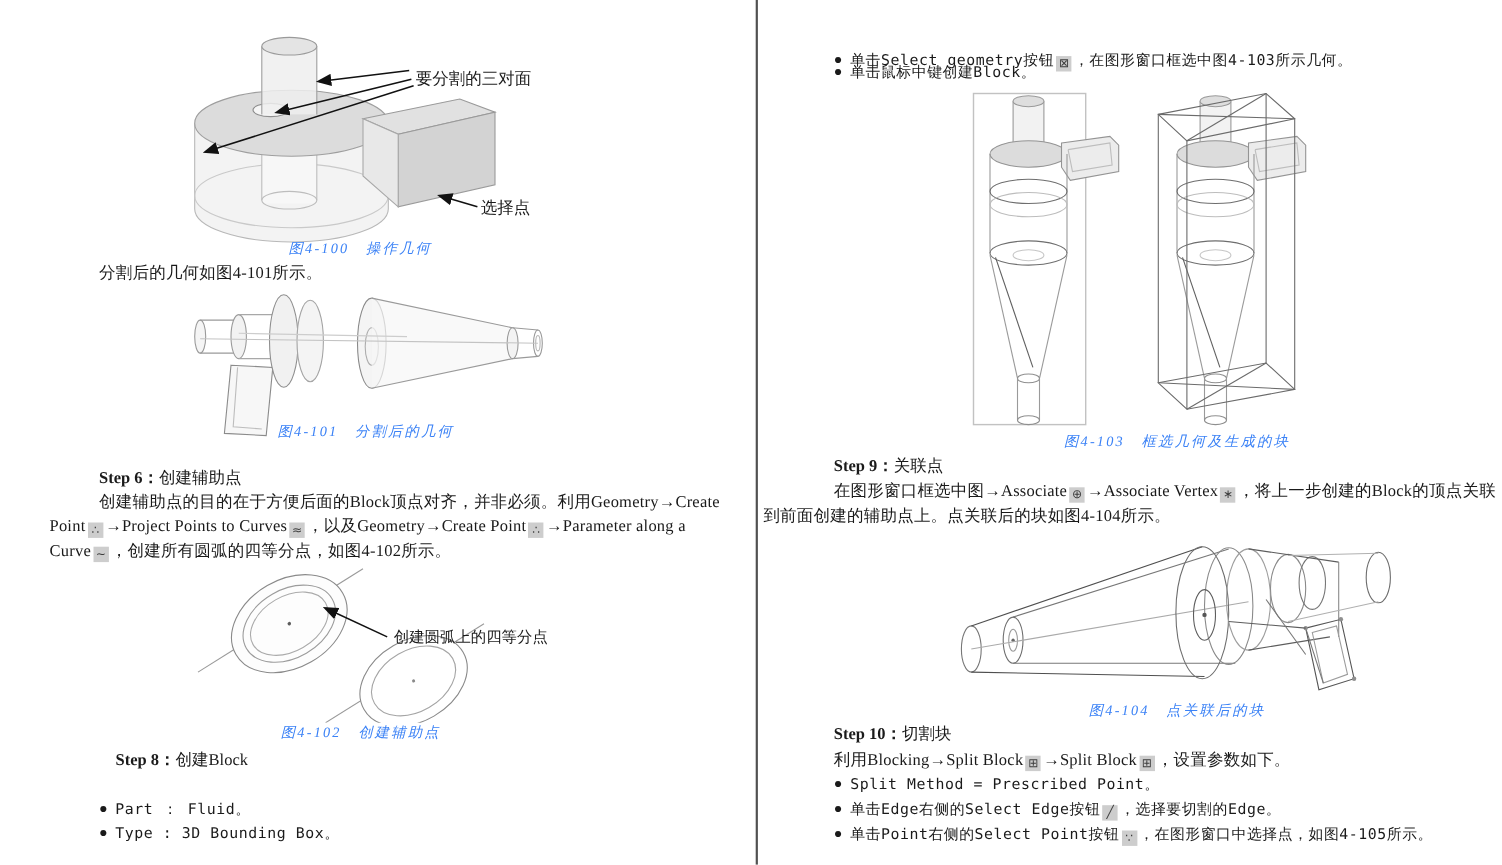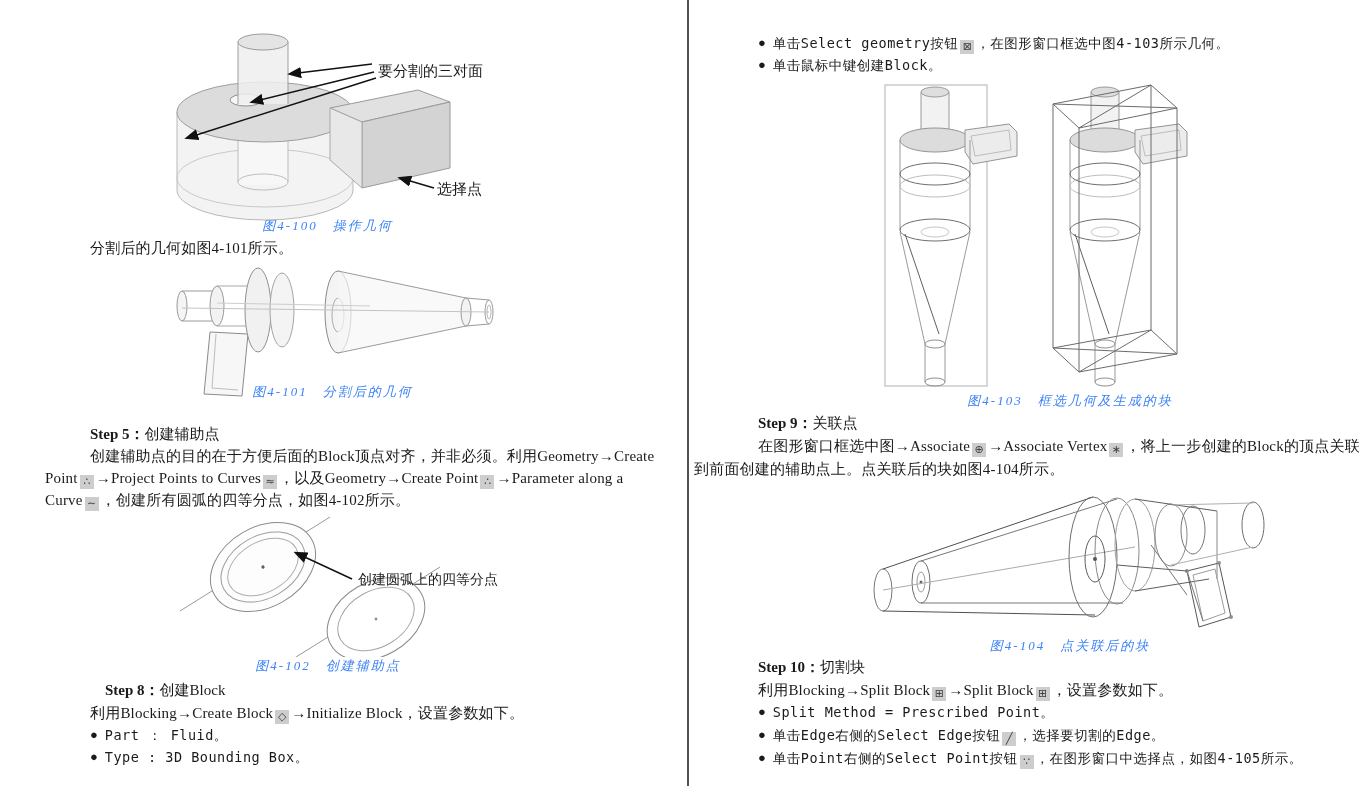--- a/index.html
+++ b/index.html
@@ -96,21 +96,21 @@
     <line x1="296" y1="66" x2="319" y2="64" stroke="#9a9a9a"></line>
     <ellipse cx="319" cy="52" rx="4" ry="12" fill="none" stroke="#9a9a9a"></ellipse>
     <ellipse cx="319" cy="52" rx="2" ry="7" fill="none" stroke="#b5b5b5"></ellipse>
 
     <line x1="12" y1="48" x2="319" y2="52" stroke="#c3c3c3"></line>
     <line x1="47" y1="43" x2="200" y2="46" stroke="#cdcdcd"></line>
   </svg>
   <div class="abs cap" style="left:170px;top:383px;width:325px;">图4-101　分割后的几何</div>
 
   <div class="abs step-head" style="left:90px;top:425px;">
-    <span class="en">Step 5：</span><span>创建辅助点</span>
+    <span class="en">Step 6：</span><span>创建辅助点</span>
   </div>
   <div class="abs body-line" style="left:45px;top:469px;">
     <span>Point</span><span class="icn">∴</span><span>→Project Points to Curves</span><span class="icn">≈</span><span>，以及Geometry→Create Point</span><span class="icn">∴</span><span>→Parameter along a</span>
   </div>
   <div class="abs body-line" style="left:90px;top:447px;">创建辅助点的目的在于方便后面的Block顶点对齐，并非必须。利用Geometry→Create</div>
   <div class="abs body-line" style="left:45px;top:491px;">
     <span>Curve</span><span class="icn">∼</span><span>，创建所有圆弧的四等分点，如图4-102所示。</span>
   </div>
 
   <svg class="abs" style="left:178px;top:515px;" width="300" height="142" viewBox="0 0 300 142">
@@ -133,36 +133,33 @@
       <circle cx="198" cy="104" r="1.4" fill="#8a8a8a"></circle>
     </g>
     <line x1="174" y1="64" x2="118" y2="38" stroke="#111" stroke-width="1.4" marker-end="url(#ah2)"></line>
   </svg>
   <div class="abs ann" style="left:358px;top:571px;font-size:14px;">创建圆弧上的四等分点</div>
   <div class="abs cap" style="left:178px;top:657px;width:300px;">图4-102　创建辅助点</div>
 
   <div class="abs step-head" style="left:90px;top:681px;margin-left:15px;">
     <span class="en">Step 8：</span><span>创建Block</span>
   </div>
-  <div class="abs body-line" style="left:90px;top:704px;">
-    <span>利用Blocking→Create Block</span><span class="icn">◇</span><span>→Initialize Block，设置参数如下。</span>
-  </div>
   <div class="abs blt" style="left:90px;top:727px;">
     <span class="dot">●</span><span class="mono">Part ： Fluid。</span>
   </div>
   <div class="abs blt" style="left:90px;top:749px;text-align:center;">
     <span class="dot">●</span><span class="mono">Type : 3D Bounding Box。</span>
   </div>
 </div>
 
 <div class="abs divider" style="left:687px;top:0;width:2px;height:786px;"></div>
 
 <div class="abs" style="left:689px;top:0;width:676px;height:786px;">
 
-  <div class="abs blt" style="left:69px;top:35px;">
+  <div class="abs blt" style="left:69px;top:46px;">
     <span class="dot">●</span><span class="cjk-lite">单击Select geometry按钮</span><span class="icn">⊠</span><span class="cjk-lite">，在图形窗口框选中图4-103所示几何。</span>
   </div>
   <div class="abs blt" style="left:69px;top:57px;">
     <span class="dot">●</span><span class="cjk-lite">单击鼠标中键创建Block。</span>
   </div>
 
   <svg class="abs" style="left:186px;top:82px;" width="390" height="310" viewBox="0 0 390 310">
 
     <rect x="10" y="3" width="102" height="301" fill="none" stroke="#c2c2c2" stroke-width="1.3"></rect>
 

